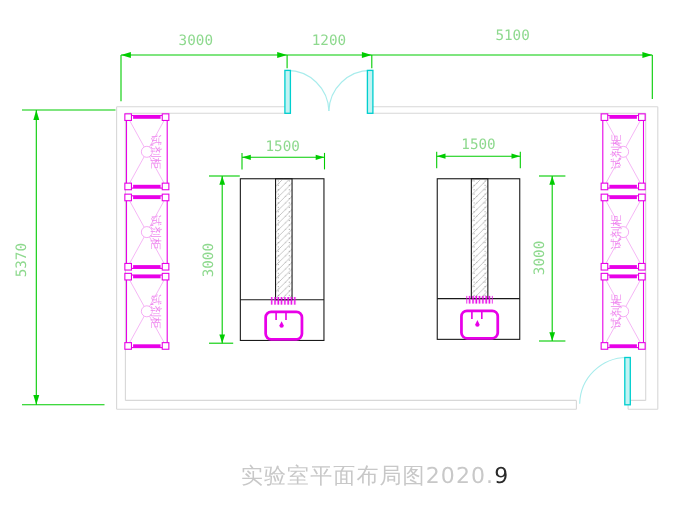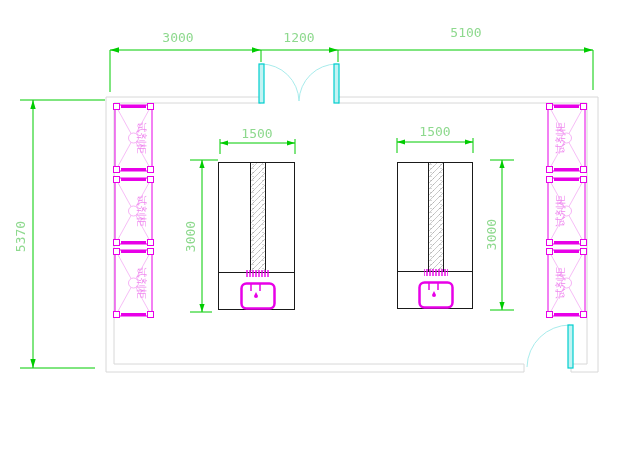--- a/index.html
+++ b/index.html
@@ -170,14 +170,15 @@
 <div class="txt dim" style="left:407px;top:124px;">1500</div>
 <div class="txt dim rot-ccw" style="left:463px;top:227px;">3000</div>
 
 <div class="txt cab-label rot-cw" style="left:121px;top:131px;">试剂柜</div>
 <div class="txt cab-label rot-cw" style="left:121px;top:204px;">试剂柜</div>
 <div class="txt cab-label rot-cw" style="left:121px;top:276px;">试剂柜</div>
 <div class="txt cab-label rot-ccw" style="left:541px;top:131px;">试剂柜</div>
 <div class="txt cab-label rot-ccw" style="left:541px;top:204px;">试剂柜</div>
 <div class="txt cab-label rot-ccw" style="left:541px;top:276px;">试剂柜</div>
 
+<div class="txt title" style="left:191px;top:419px;"><span>实验室平面布局图2020.</span><span class="suffix">9</span></div>
 
 </div>
 
 </body></html>

